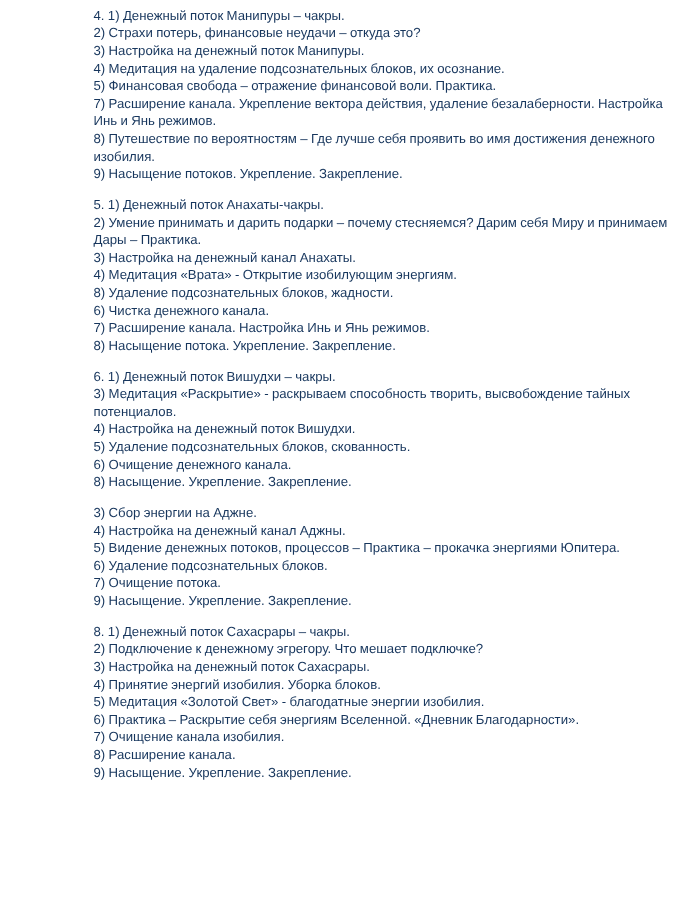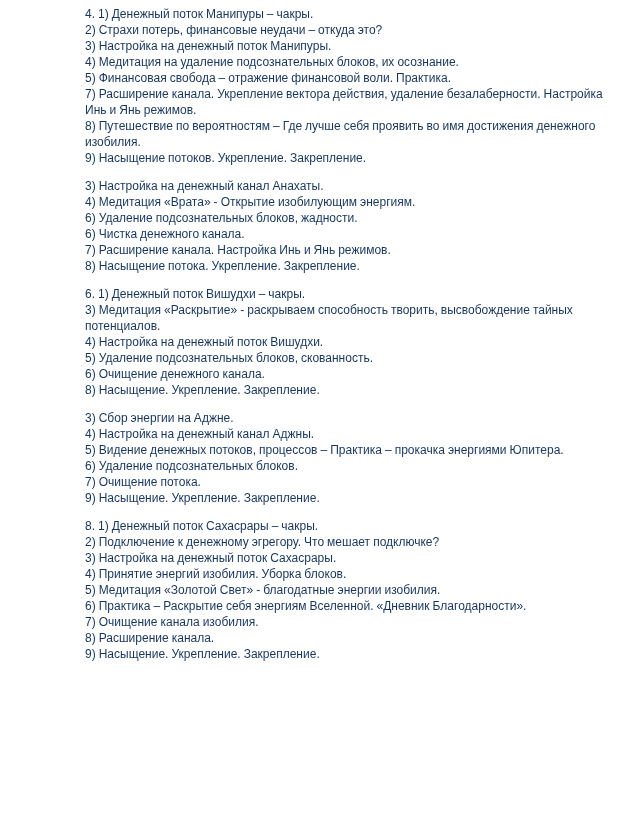--- a/index.html
+++ b/index.html
@@ -41,23 +41,25 @@
         <div class="line">4. 1) Денежный поток Манипуры – чакры.</div>
         <div class="line">2) Страхи потерь, финансовые неудачи – откуда это?</div>
         <div class="line">3) Настройка на денежный поток Манипуры.</div>
         <div class="line">4) Медитация на удаление подсознательных блоков, их осознание.</div>
         <div class="line">5) Финансовая свобода – отражение финансовой воли. Практика.</div>
         <div class="line">7) Расширение канала. Укрепление вектора действия, удаление безалаберности. Настройка Инь и Янь режимов.</div>
         <div class="line">8) Путешествие по вероятностям – Где лучше себя проявить во имя достижения денежного изобилия.</div>
         <div class="line">9) Насыщение потоков. Укрепление. Закрепление.</div>
       </div>
       <div class="block">
+        <div class="line">5. 1) Денежный поток Анахаты-чакры.</div>
+        <div class="line">2) Умение принимать и дарить подарки – почему стесняемся? Дарим себя Миру и принимаем Дары – Практика.</div>
         <div class="line">3) Настройка на денежный канал Анахаты.</div>
         <div class="line">4) Медитация «Врата» - Открытие изобилующим энергиям.</div>
-        <div class="line">6) Удаление подсознательных блоков, жадности.</div>
+        <div class="line">8) Удаление подсознательных блоков, жадности.</div>
         <div class="line">6) Чистка денежного канала.</div>
         <div class="line">7) Расширение канала. Настройка Инь и Янь режимов.</div>
         <div class="line">8) Насыщение потока. Укрепление. Закрепление.</div>
       </div>
       <div class="block">
         <div class="line">6. 1) Денежный поток Вишудхи – чакры.</div>
         <div class="line">3) Медитация «Раскрытие» - раскрываем способность творить, высвобождение тайных потенциалов.</div>
         <div class="line">4) Настройка на денежный поток Вишудхи.</div>
         <div class="line">5) Удаление подсознательных блоков, скованность.</div>
         <div class="line">6) Очищение денежного канала.</div>

